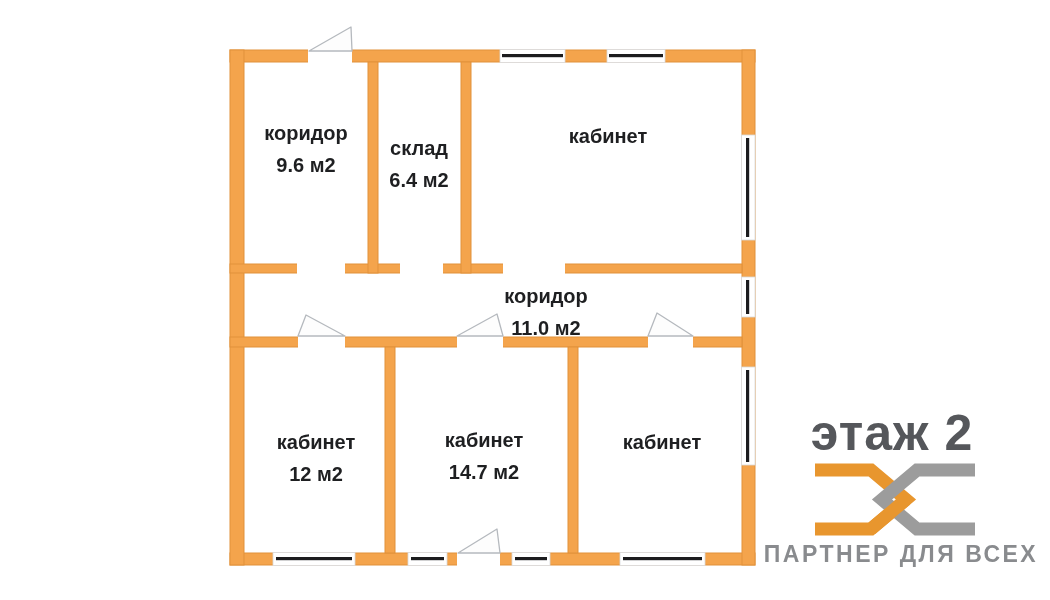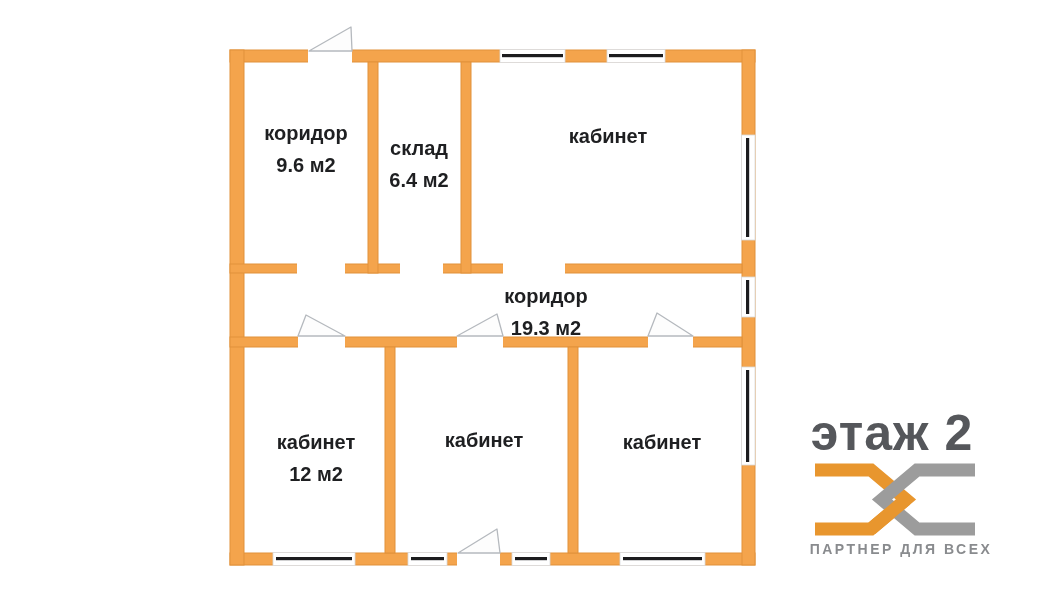--- a/index.html
+++ b/index.html
@@ -12,21 +12,21 @@
     position:absolute;transform:translateX(-50%);text-align:center;
     color:#1e1f21;font-weight:700;font-size:20px;line-height:32px;white-space:nowrap;
   }
   .brand-floor{
     position:absolute;left:892px;top:404px;transform:translateX(-50%);
     color:#55575b;font-weight:700;font-size:50px;letter-spacing:1px;white-space:nowrap;
   }
   #logo-svg{position:absolute;left:813px;top:462px;}
   .brand-tagline{
     position:absolute;left:901px;top:541px;transform:translateX(-50%);
-    color:#898b8e;font-weight:700;font-size:14px;letter-spacing:2.5px;white-space:nowrap;
+    color:#898b8e;font-weight:700;font-size:23px;letter-spacing:2.5px;white-space:nowrap;
   }
 </style>
 </head>
 <body>
 
 <div id="screen">
 
   <svg id="plan-svg" width="1050" height="600" viewBox="0 0 1050 600">
 
     <g fill="#F4A44C" stroke="#E1913A" stroke-width="1">
@@ -93,28 +93,29 @@
   </div>
   <div class="room-label" style="left:419px;top:132px;">
     <div>склад</div>
     <div>6.4 м2</div>
   </div>
   <div class="room-label" style="left:608px;top:120px;">
     <div>кабинет</div>
   </div>
   <div class="room-label" style="left:546px;top:280px;">
     <div>коридор</div>
-    <div>19.3 м2</div>
+    <div>11.0 м2</div>
   </div>
   <div class="room-label" style="left:316px;top:426px;">
     <div>кабинет</div>
     <div>12 м2</div>
   </div>
   <div class="room-label" style="left:484px;top:424px;">
     <div>кабинет</div>
+    <div>14.7 м2</div>
   </div>
   <div class="room-label" style="left:662px;top:426px;">
     <div>кабинет</div>
   </div>
 
   <div class="brand-floor">этаж 2</div>
 
   <svg id="logo-svg" width="164" height="76" viewBox="0 0 164 76">
     <g fill="none" stroke-linejoin="miter" stroke-linecap="butt">
       <polyline points="2,8 58,8 93,37.5 58,67 2,67" stroke="#E8962E" stroke-width="13"></polyline>

